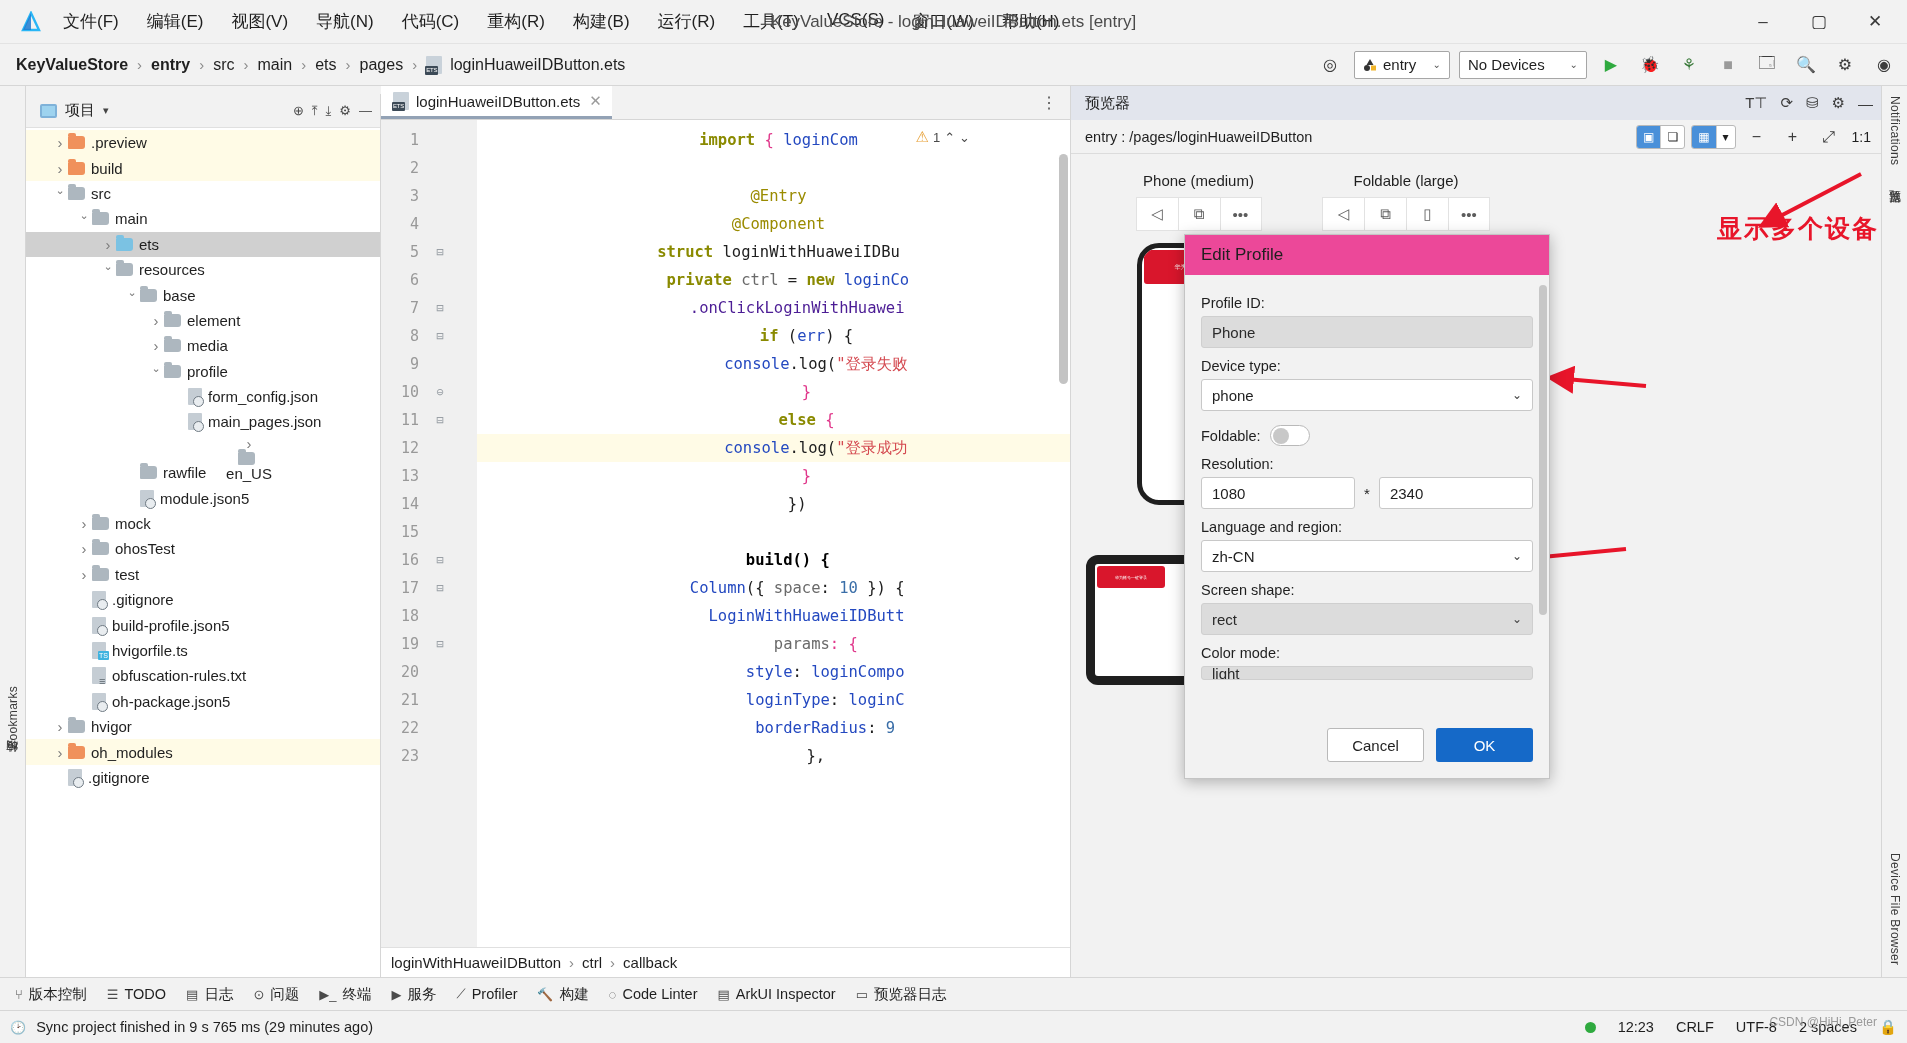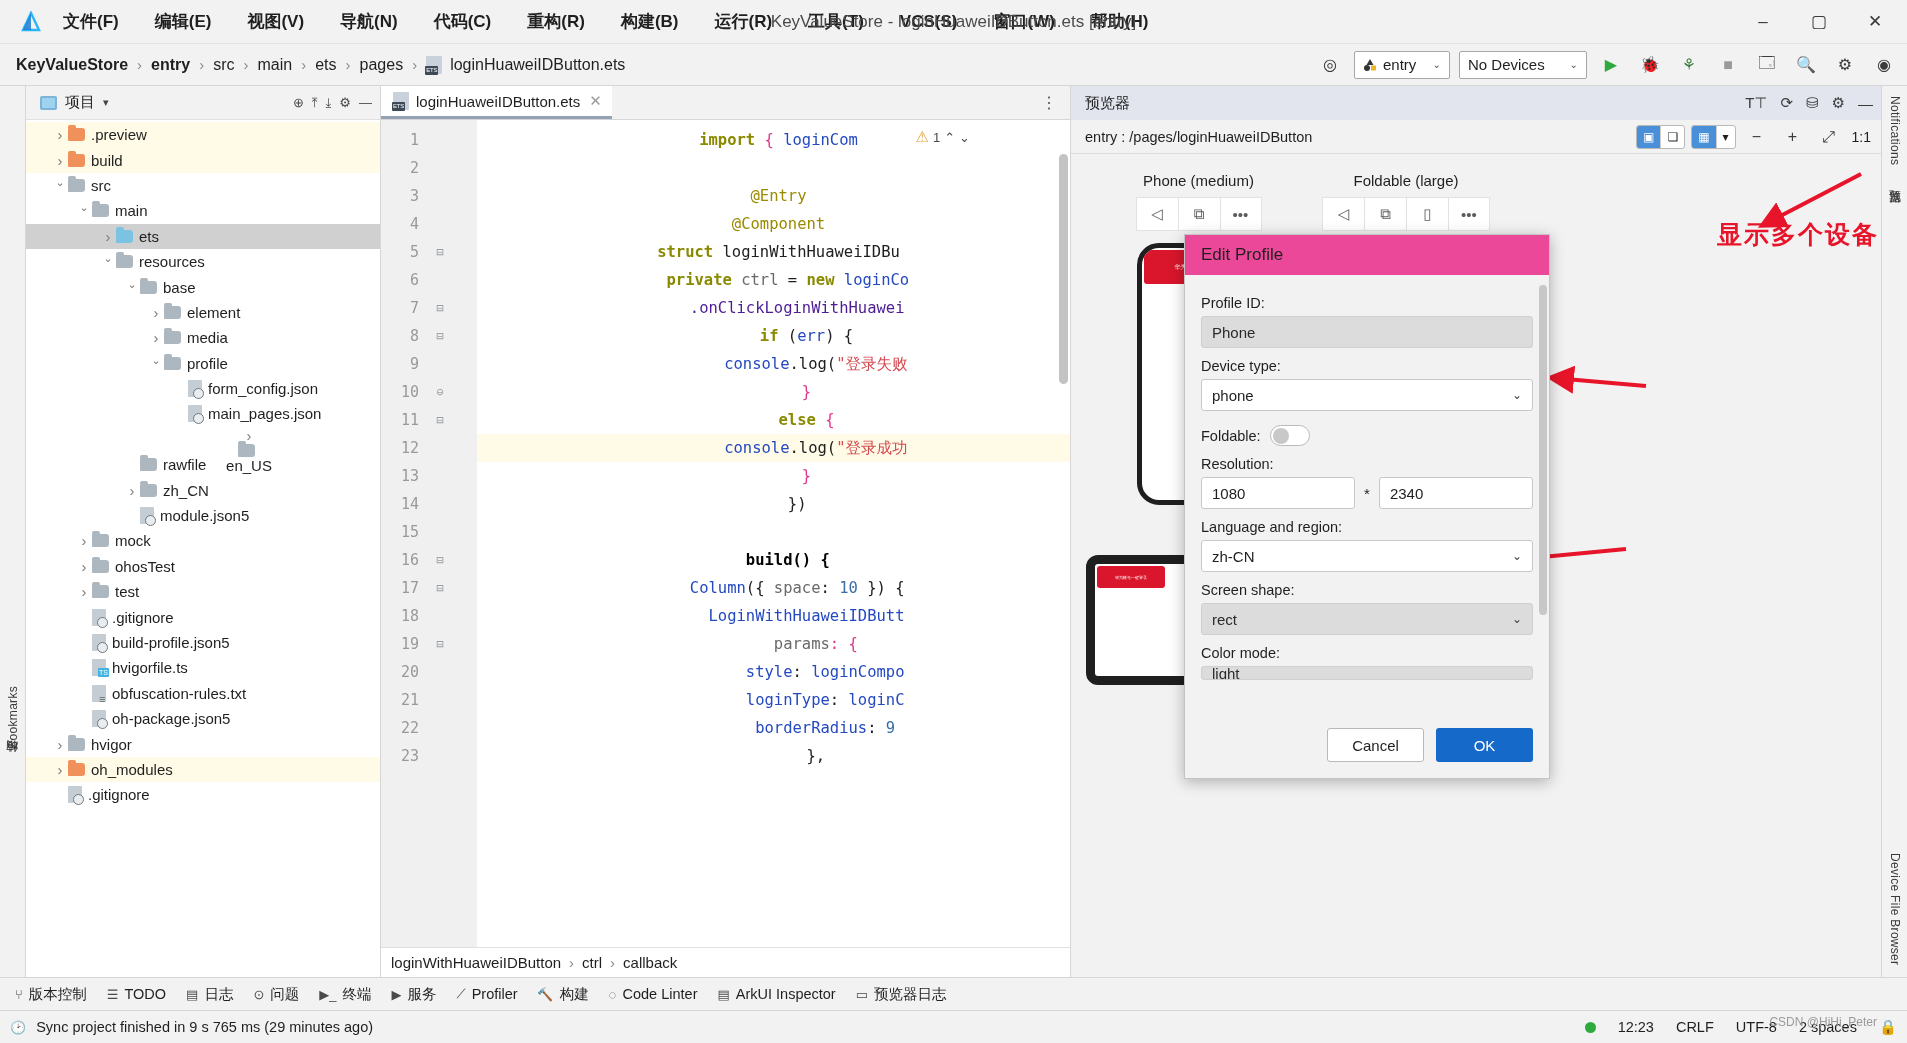--- a/index.html
+++ b/index.html
@@ -10,21 +10,21 @@
     background: #f2f2f2; overflow: hidden;
   }
   .app { position: relative; width: 1907px; height: 1043px; display: flex; flex-direction: column; }
 
   
   .titlebar {
     height: 44px; background: #f2f2f2; display: flex; align-items: center;
     border-bottom: 1px solid #e3e3e3; flex: none; position: relative;
   }
   .logo-ico { width: 34px; margin-left: 14px; display: flex; justify-content: center; }
-  .menu { display: flex; align-items: center; gap: 18px; margin-left: 6px; font-weight: bold; }
+  .menu { display: flex; gap: 10px; margin-left: 6px; }
   .menu-item { font-size: 17px; padding: 4px 9px; white-space: nowrap; cursor: default; }
   .win-title {
     position: absolute; left: 0; right: 0; text-align: center;
     font-size: 17px; color: #4b4b4b; pointer-events: none;
   }
   .win-ctrls { margin-left: auto; display: flex; align-items: center; gap: 0; padding-right: 4px; z-index: 2;}
   .win-btn { width: 56px; height: 42px; display: flex; align-items: center; justify-content: center; font-size: 17px; color: #3a3a3a; }
 
   
   .navbar {
@@ -48,21 +48,21 @@
   
   .leftrail {
     width: 26px; background: #f2f2f2; border-right: 1px solid #d6d6d6; flex: none;
     display: flex; flex-direction: column; align-items: center; padding-top: 600px; gap: 12px;
   }
   .vtext { writing-mode: vertical-rl; font-size: 12px; color: #3a3a3a; letter-spacing: .3px; }
 
   
   .project {
     width: 355px; background: #fff; border-right: 1px solid #d6d6d6; flex: none;
-    display: flex; flex-direction: column; min-height: 0;
+    display: flex; flex-direction: column; min-height: 0; margin-top: 8px;
   }
   .proj-head {
     height: 34px; background: #f2f2f2; display: flex; align-items: center; gap: 8px;
     padding: 0 8px 0 14px; border-bottom: 1px solid #e0e0e0; flex: none;
   }
   .proj-title { font-size: 15px; }
   .proj-icons { margin-left: auto; display: flex; align-items: center; gap: 8px; color: #4a4a4a; }
   .sq-ic { width: 17px; height: 14px; border: 2px solid #7fb2d9; background: #9ed3ef; border-radius: 2px; }
   .tree { flex: 1; overflow: hidden; padding-top: 2px; font-size: 15px; }
   .row { display: flex; align-items: center; height: 25.4px; white-space: nowrap; padding-right: 6px; }
@@ -356,25 +356,20 @@
             <span class="arrow closed"></span>
             <span class="fld gray"></span>
             <span>en_US</span>
           </div>
           <div class="row" style="padding-left: 98px;">
             <span class="arrow "></span>
             <span class="fld gray"></span>
             <span>rawfile</span>
           </div>
           <div class="row" style="padding-left: 98px;">
-            <span class="arrow closed"></span>
-            <span class="fld gray"></span>
-            <span>zh_CN</span>
-          </div>
-          <div class="row" style="padding-left: 98px;">
             <span class="arrow "></span>
             <span class="fileic "></span>
             <span>module.json5</span>
           </div>
           <div class="row" style="padding-left: 50px;">
             <span class="arrow closed"></span>
             <span class="fld gray"></span>
             <span>mock</span>
           </div>
           <div class="row" style="padding-left: 50px;">
@@ -644,21 +639,21 @@
           <div class="dev-toolbar">
             <div class="btn">◁</div>
             <div class="btn">⧉</div>
             <div class="btn">•••</div>
           </div>
           <div class="phone-frame thick" style="width:290px;height:130px;border-radius:12px;margin-left:5px;">
             <div class="redbar" style="height:22px;width:68px;margin:2px 0 0 2px;border-radius:3px;font-size:4px;">华为帐号一键登录</div>
           </div>
         </div>
 
-        <div class="anno-text" style="left:646px; top:64px;">显示多个设备</div>
+        <div class="anno-text" style="left:646px; top:58px;">显示多个设备</div>
         <svg class="arrow-svg" style="left:670px; top:12px; width:130px; height:70px;" viewBox="0 0 130 70">
           <defs>
               <marker id="ah1" markerWidth="7" markerHeight="7" refX="5" refY="3.5" orient="auto">
                 <polygon points="0 0, 7 3.5, 0 7" fill="#e8152a"></polygon>
               </marker>
             </defs>
           <line x1="120" y1="8" x2="24" y2="58" stroke="#e8152a" stroke-width="4" marker-end="url(#ah1)"></line>
         </svg>
 
         <div class="anno-text" style="left:363px; top:212px;">选择设备</div>

